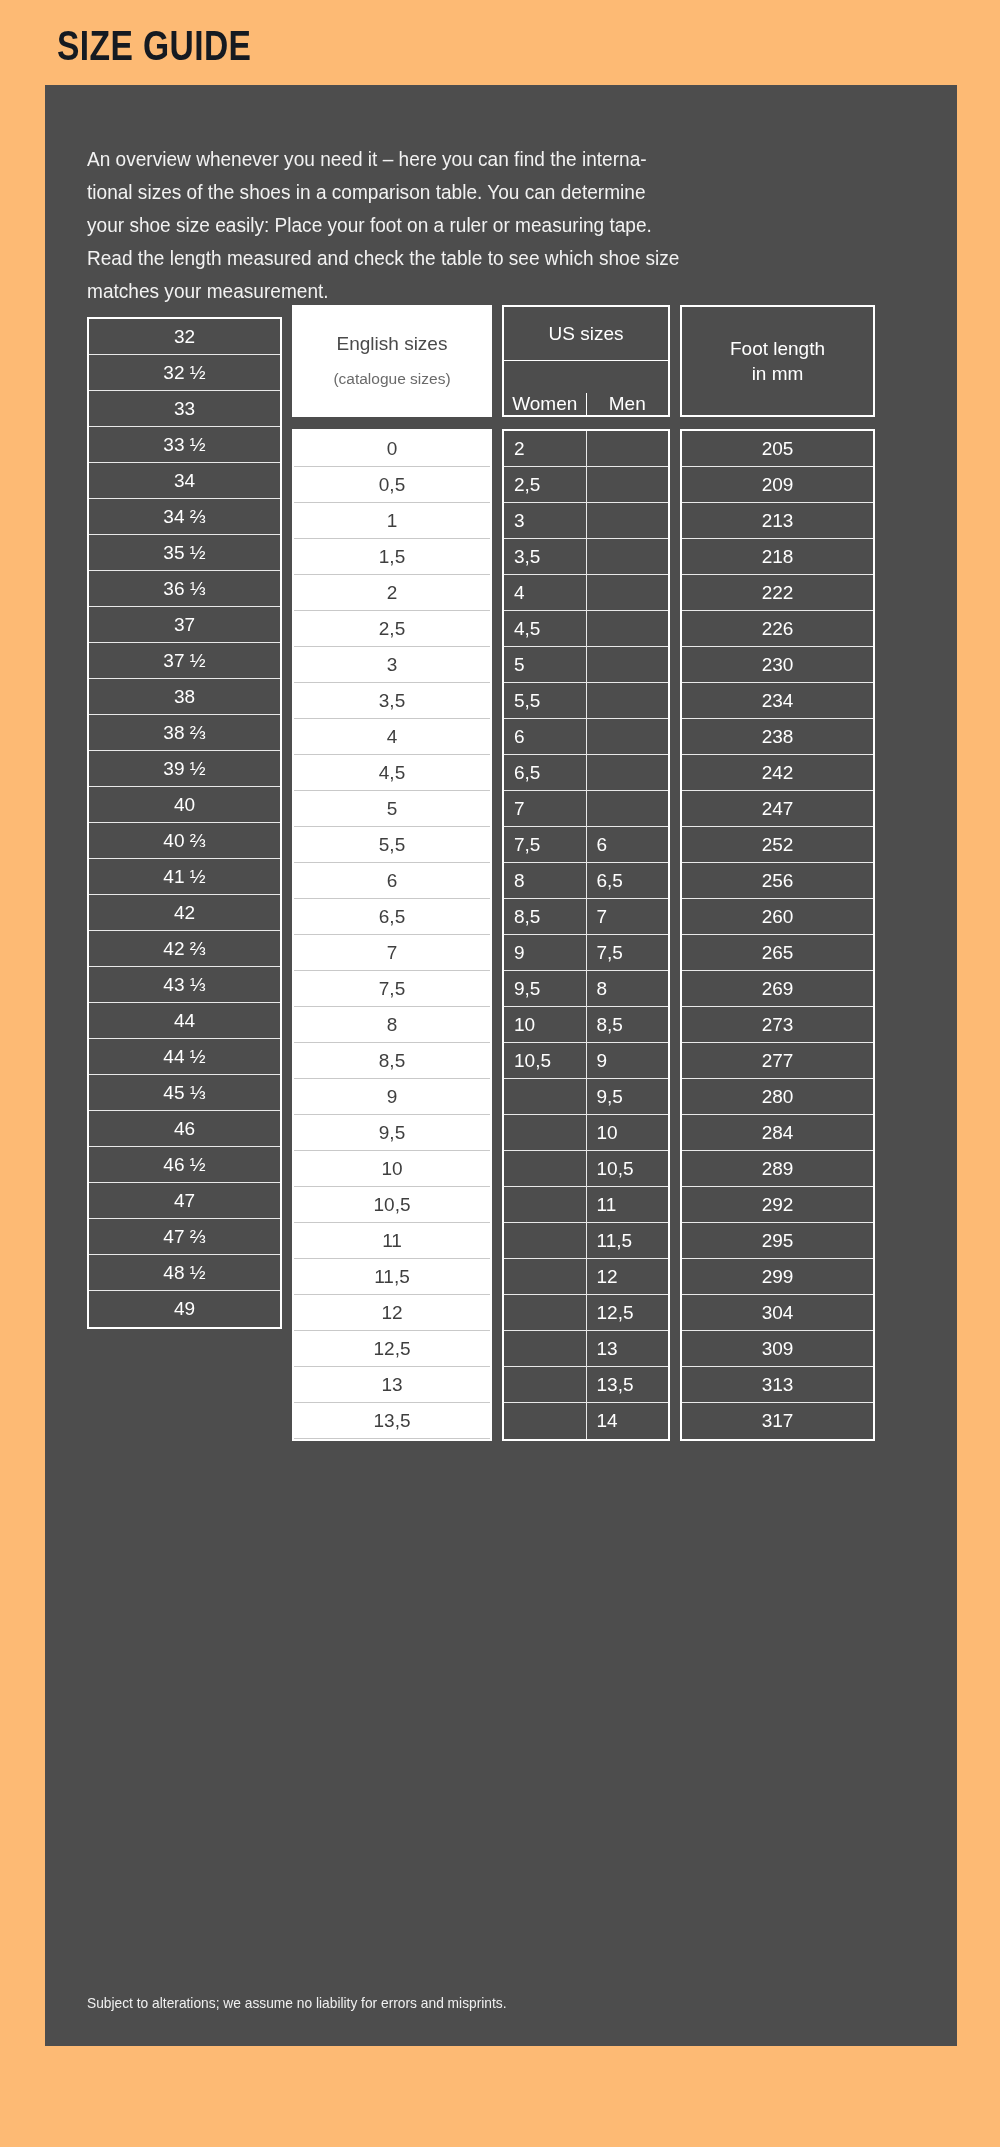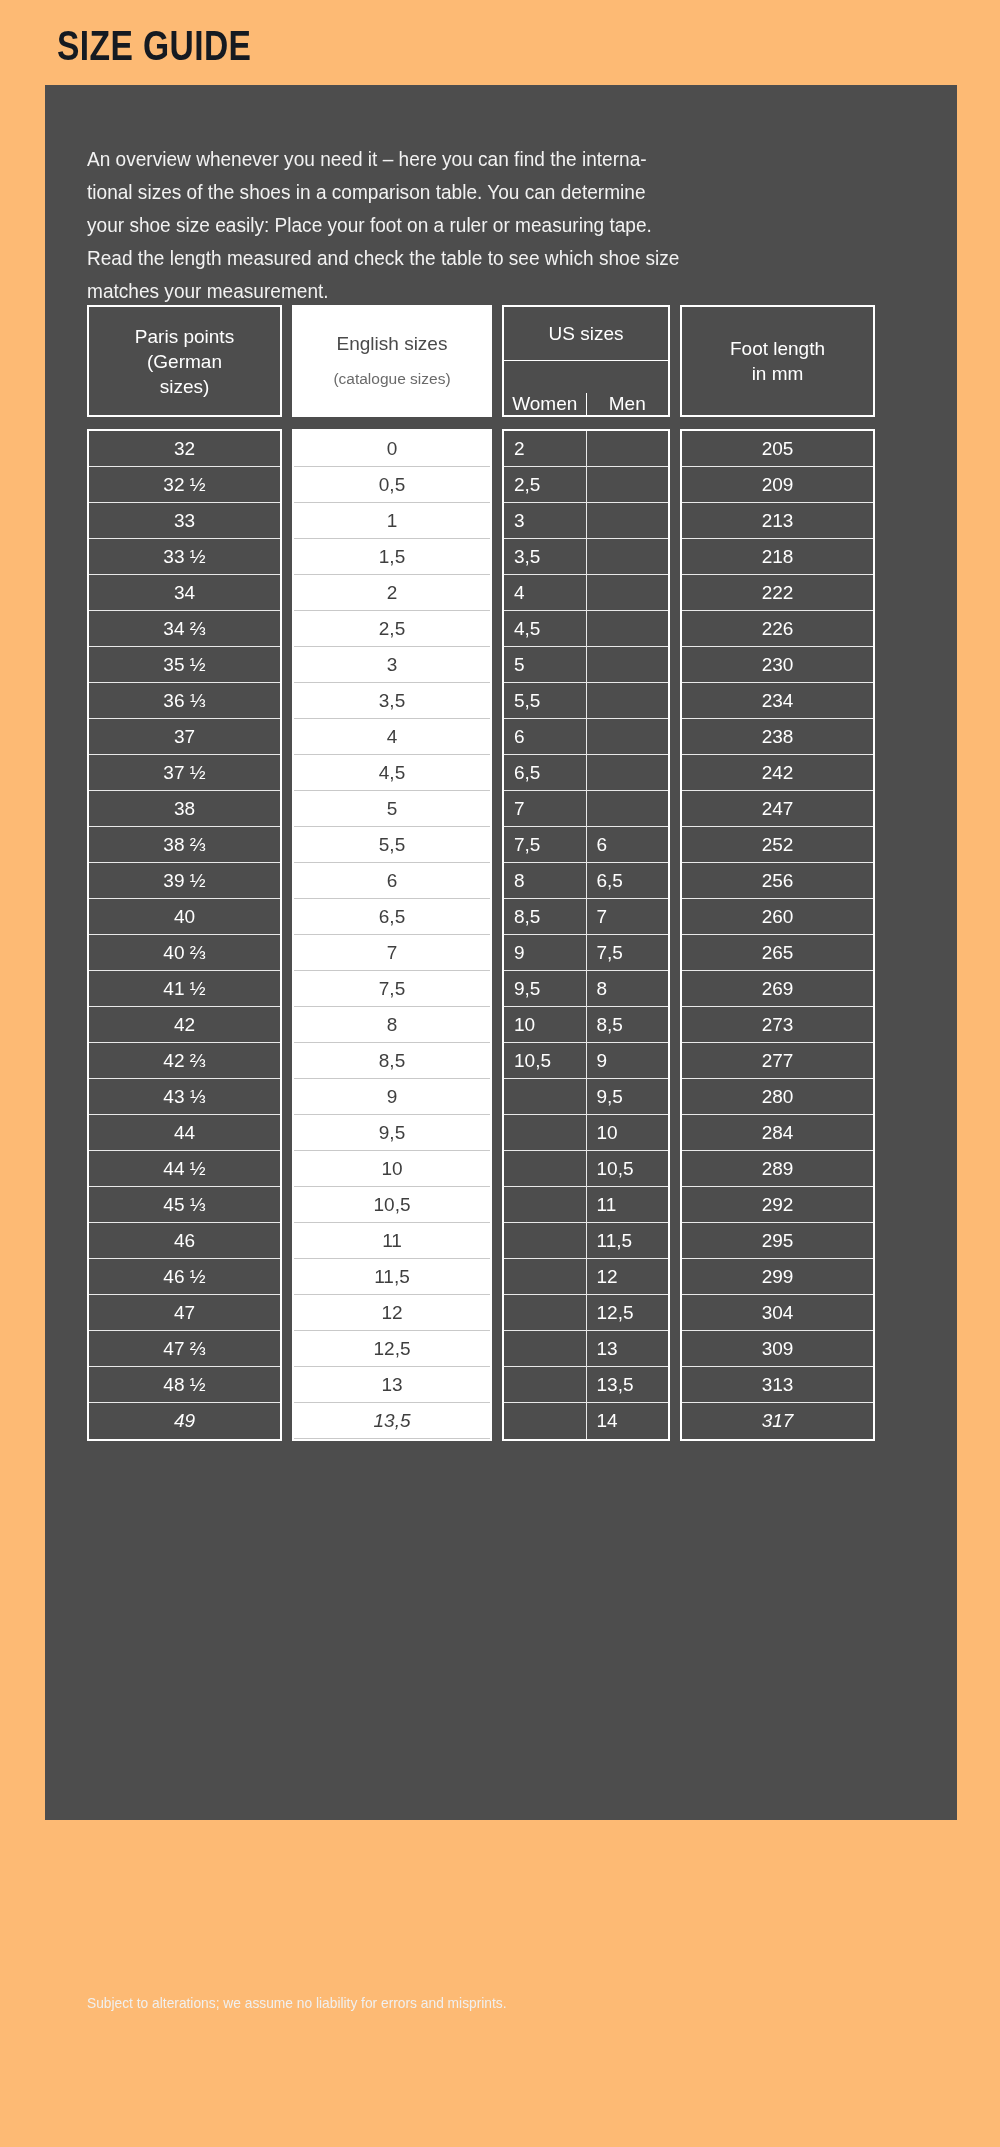--- a/index.html
+++ b/index.html
@@ -33,21 +33,21 @@
     transform-origin: left top;
     line-height: 1.05;
   }
 
   
   .panel {
     position: absolute;
     left: 45px;
     top: 85px;
     width: 912px;
-    height: 1735px;
+    height: 1961px;
     background: #4d4d4d;
   }
 
   
   .intro {
     position: absolute;
     left: 42px;
     top: 57px;
     width: 830px;
     color: #f2f2f2;
@@ -142,21 +142,21 @@
 
   .row {
     height: 36px;
     display: flex;
     align-items: center;
     justify-content: center;
     color: #ffffff;
     font-size: 19px;
     border-bottom: 1px solid #e8e8e8;
   }
-  .row:last-child { border-bottom: none; font-style: italic; }
+  .row:last-child { border-bottom: none; }
 
   .body-block.light .row {
     color: #3f3f3f;
     border-bottom: 1px solid #c9c9c9;
   }
 
   .row-split {
     height: 36px;
     display: flex;
     border-bottom: 1px solid #e8e8e8;
@@ -195,25 +195,20 @@
 
     <div class="intro">An overview whenever you need it – here you can find the interna-
 tional sizes of the shoes in a comparison table. You can determine
 your shoe size easily: Place your foot on a ruler or measuring tape.
 Read the length measured and check the table to see which shoe size
 matches your measurement.</div>
 
     <div class="table-zone">
 
       <div class="colgroup cg-paris">
-        <div class="hdr">
-          <span>Paris points</span>
-          <span>(German</span>
-          <span>sizes)</span>
-        </div>
         <div class="body-block" id="col-paris">
             <div class="row">32</div>
             <div class="row">32 ½</div>
             <div class="row">33</div>
             <div class="row">33 ½</div>
             <div class="row">34</div>
             <div class="row">34 ⅔</div>
             <div class="row">35 ½</div>
             <div class="row">36 ⅓</div>
             <div class="row">37</div>

